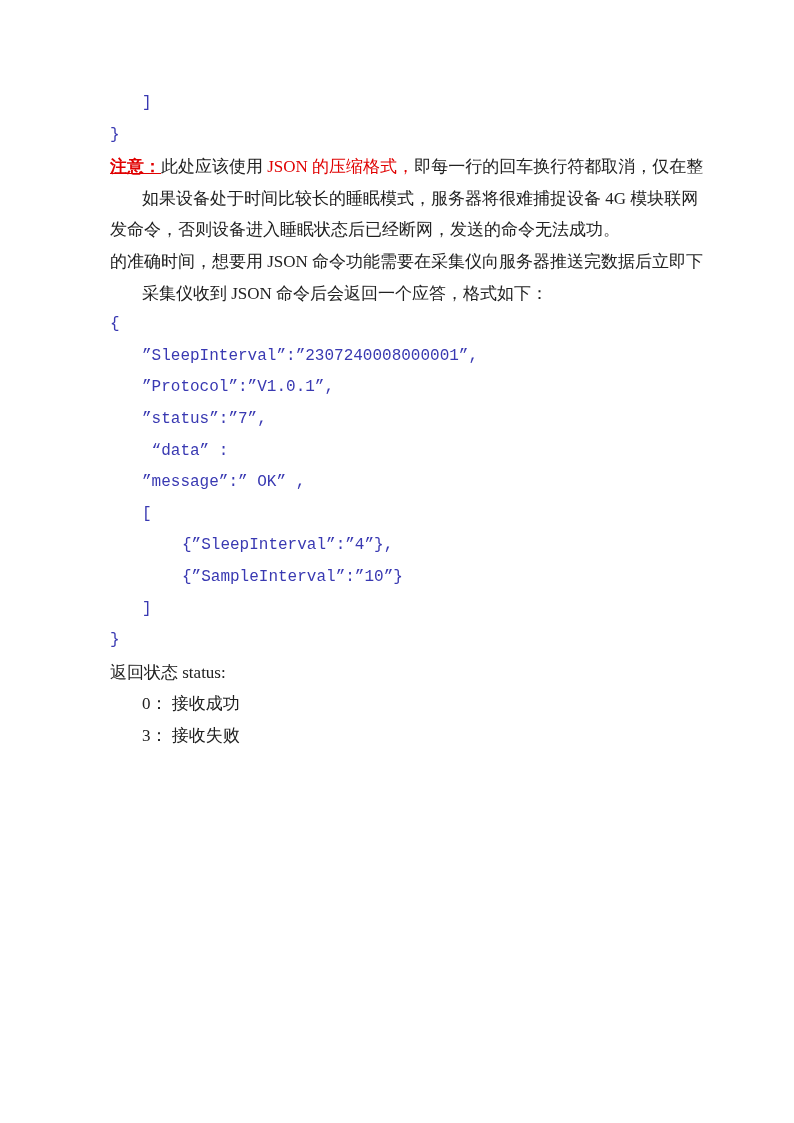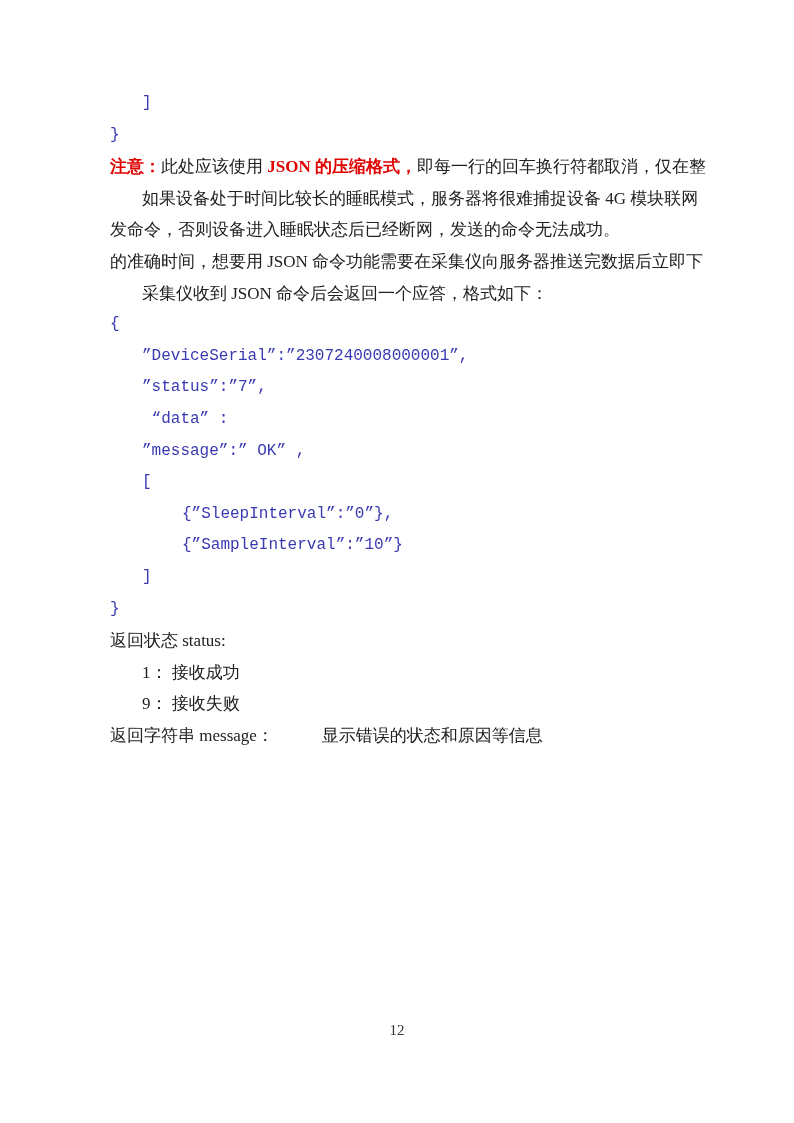--- a/index.html
+++ b/index.html
@@ -32,25 +32,26 @@
   .indent-1 { padding-left: 32px; }
   .indent-2 { padding-left: 72px; }
   .code {
     color: var(--code-blue, #3939b2);
     font-family: "Liberation Mono", monospace;
     font-size: 16px;
   }
   .seg-plain { }
   .seg-alert {
     color: var(--alert-red, #e00000);
-    font-weight: bold;
+    font-weight: normal;
   }
   .seg-alert-underline {
     color: var(--alert-red, #e00000);
     font-weight: bold;
+    text-decoration: underline;
   }
   .tab-gap {
     display: inline-block;
     width: 48px;
   }
   .page-number {
     position: absolute;
     left: 0;
     right: 0;
     top: 1022px;
@@ -66,28 +67,27 @@
 <div class="page">
   <div class="content">
       <div class="line indent-1 code"><span class="seg-plain">]</span></div>
       <div class="line indent-0 code"><span class="seg-plain">}</span></div>
       <div class="line indent-0"><span class="seg-alert-underline">注意：</span><span class="seg-plain">此处应该使用 </span><span class="seg-alert">JSON 的压缩格式，</span><span class="seg-plain">即每一行的回车换行符都取消，仅在整</span></div>
       <div class="line indent-1"><span class="seg-plain">如果设备处于时间比较长的睡眠模式，服务器将很难捕捉设备 4G 模块联网</span></div>
       <div class="line indent-0"><span class="seg-plain">发命令，否则设备进入睡眠状态后已经断网，发送的命令无法成功。</span></div>
       <div class="line indent-0"><span class="seg-plain">的准确时间，想要用 JSON 命令功能需要在采集仪向服务器推送完数据后立即下</span></div>
       <div class="line indent-1"><span class="seg-plain">采集仪收到 JSON 命令后会返回一个应答，格式如下：</span></div>
       <div class="line indent-0 code"><span class="seg-plain">{</span></div>
-      <div class="line indent-1 code"><span class="seg-plain">”DeviceSerial”:”2307240008000001”,</span></div>
+      <div class="line indent-1 code"><span class="seg-plain">”SleepInterval”:”2307240008000001”,</span></div>
+      <div class="line indent-1 code"><span class="seg-plain">”Protocol”:”V1.0.1”,</span></div>
       <div class="line indent-1 code"><span class="seg-plain">”status”:”7”,</span></div>
       <div class="line indent-1 code"><span class="seg-plain"> “data” :</span></div>
       <div class="line indent-1 code"><span class="seg-plain">”message”:” OK” ,</span></div>
       <div class="line indent-1 code"><span class="seg-plain">[</span></div>
-      <div class="line indent-2 code"><span class="seg-plain">{”SleepInterval”:”0”},</span></div>
+      <div class="line indent-2 code"><span class="seg-plain">{”SleepInterval”:”4”},</span></div>
       <div class="line indent-2 code"><span class="seg-plain">{”SampleInterval”:”10”}</span></div>
       <div class="line indent-1 code"><span class="seg-plain">]</span></div>
       <div class="line indent-0 code"><span class="seg-plain">}</span></div>
       <div class="line indent-0"><span class="seg-plain">返回状态 status:</span></div>
-      <div class="line indent-1"><span class="seg-plain">1： 接收成功</span></div>
-      <div class="line indent-1"><span class="seg-plain">9： 接收失败</span></div>
-      <div class="line indent-0"><span class="seg-plain">返回字符串 message：</span><span class="tab-gap"></span><span class="seg-plain">显示错误的状态和原因等信息</span></div>
+      <div class="line indent-1"><span class="seg-plain">0： 接收成功</span></div>
+      <div class="line indent-1"><span class="seg-plain">3： 接收失败</span></div>
     </div>
-  <div class="page-number">12</div>
 </div>
 
 </body></html>

